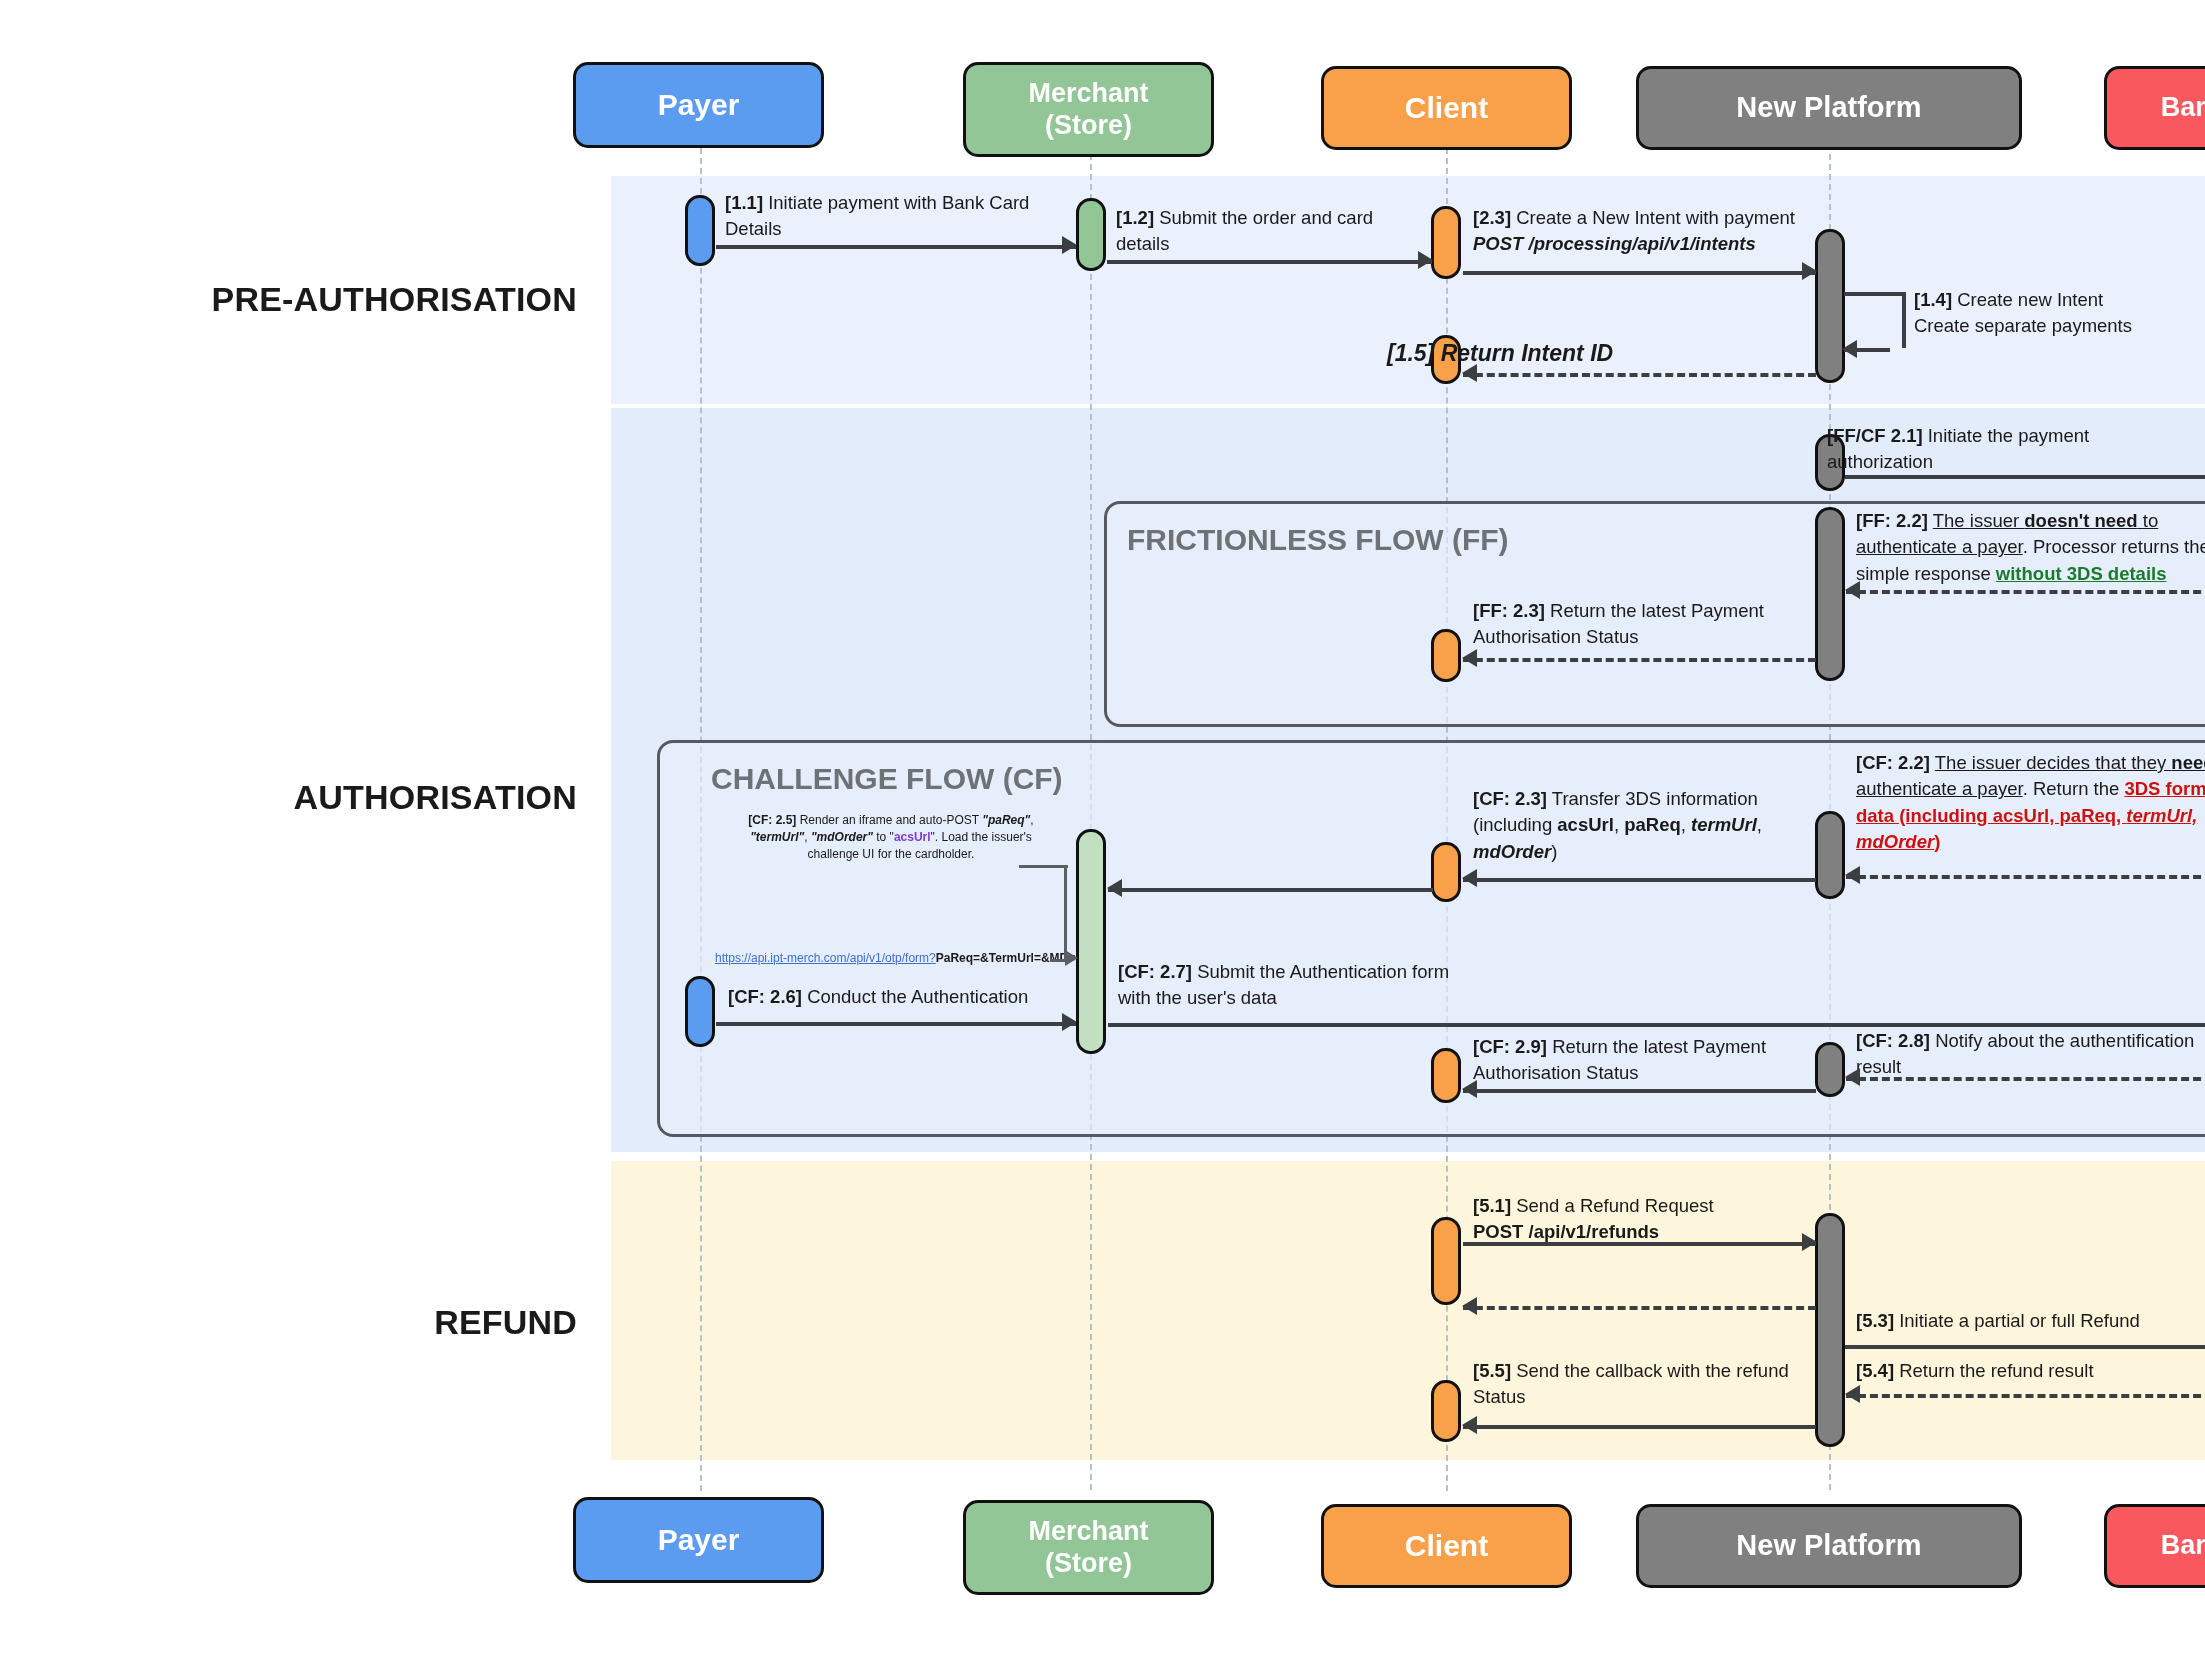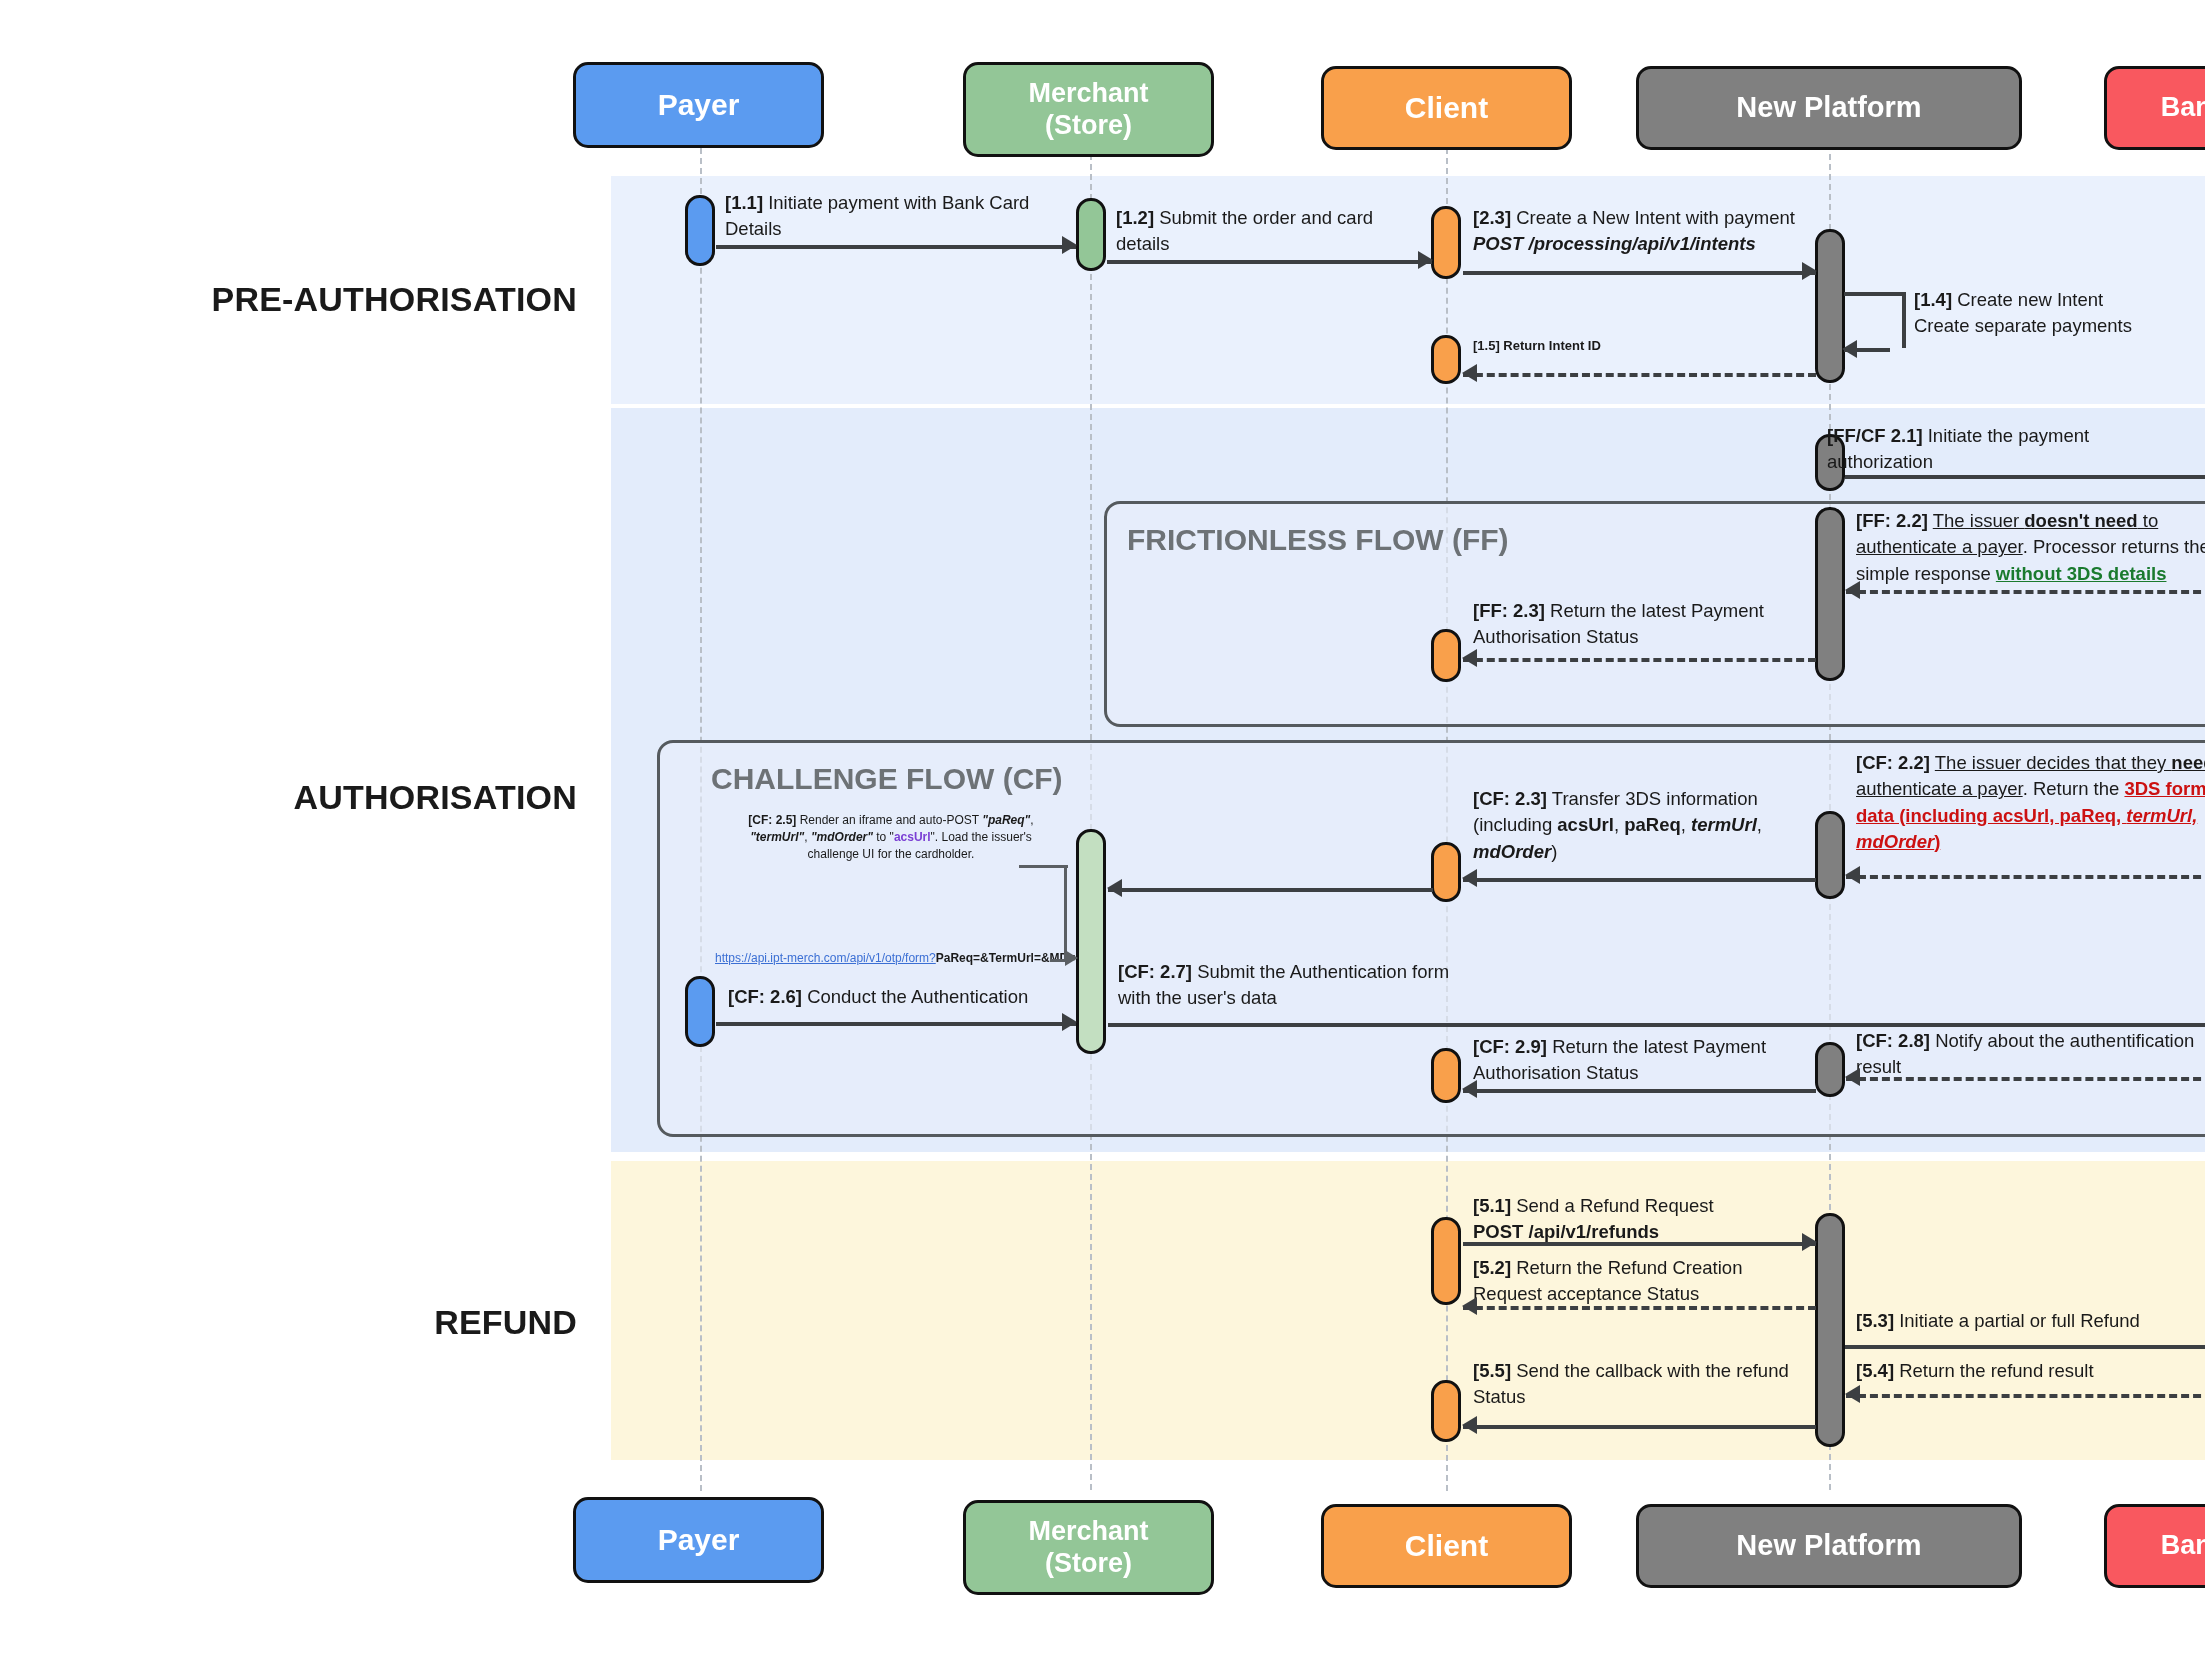--- a/index.html
+++ b/index.html
@@ -203,21 +203,21 @@
   <div class="selfmsg" style="left:1844px;top:292px;width:62px;height:56px;">
     <div class="top" style="top:0;width:62px;"></div>
     <div class="side" style="left:58px;height:56px;"></div>
     <div class="bot" style="top:56px;width:46px;"></div>
     <div class="head" style="left:-1.8px;top:48px;"></div>
   </div>
   <div class="lbl" style="left:1914px;top:287px;width:375px;font-size:18.5px;">
     <b>[1.4]</b> Create new Intent<br>Create separate payments
   </div>
 
-  <div class="lbl" style="left:1473px;top:337px;width:309px;font-size:13px;">
+  <div class="lbl" style="left:1387px;top:337px;width:309px;font-size:23px;font-style:italic;">
     <b>[1.5] Return Intent ID</b>
   </div>
   <div class="msg left dashed" style="left:1463px;top:373px;width:353px;">
     <div class="shaft"></div>
       <div class="head"></div>
   </div>
 
   <div class="lbl" style="left:1827px;top:423px;width:344px;font-size:18.5px;">
     <b>[FF/CF 2.1]</b> Initiate the payment authorization
   </div>
@@ -307,23 +307,20 @@
   </div>
 
   <div class="lbl" style="left:1473px;top:1193px;width:335px;font-size:18.5px;">
     <b>[5.1]</b> Send a Refund Request<br><b>POST /api/v1/refunds</b>
   </div>
   <div class="msg right" style="left:1463px;top:1242px;width:353px;">
     <div class="shaft"></div>
       <div class="head"></div>
   </div>
 
-  <div class="lbl" style="left:1473px;top:1255px;width:318px;font-size:18.5px;">
-    <b>[5.2]</b> Return the Refund Creation Request acceptance Status
-  </div>
   <div class="msg left dashed" style="left:1463px;top:1306px;width:353px;">
     <div class="shaft"></div>
       <div class="head"></div>
   </div>
 
   <div class="lbl" style="left:1856px;top:1308px;width:362px;font-size:18.5px;">
     <b>[5.3]</b> Initiate a partial or full Refund
   </div>
   <div class="msg right" style="left:1845px;top:1345px;width:380px;">
     <div class="shaft"></div>

